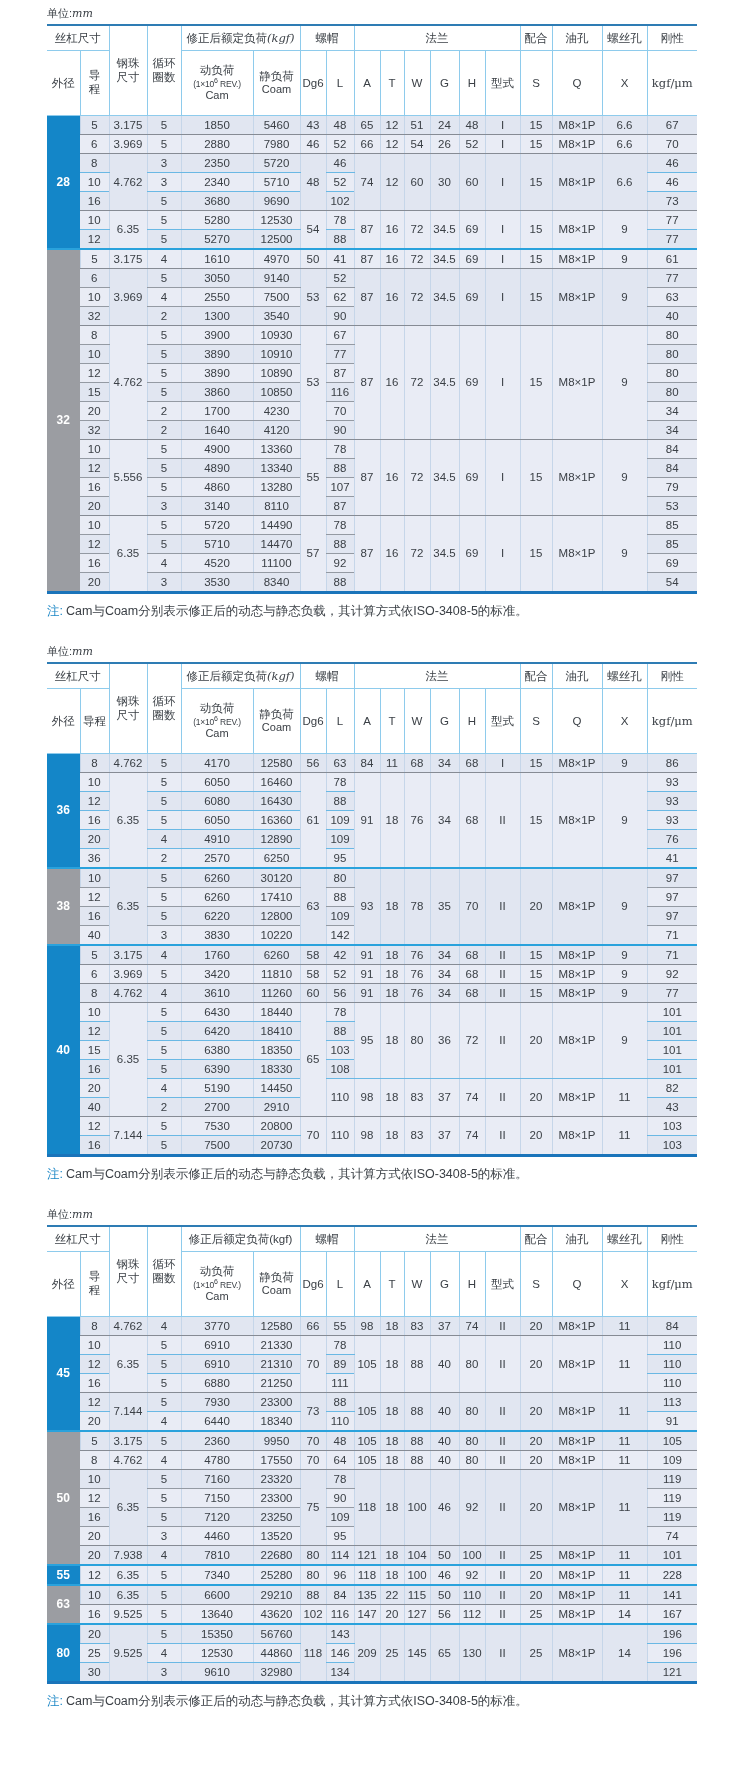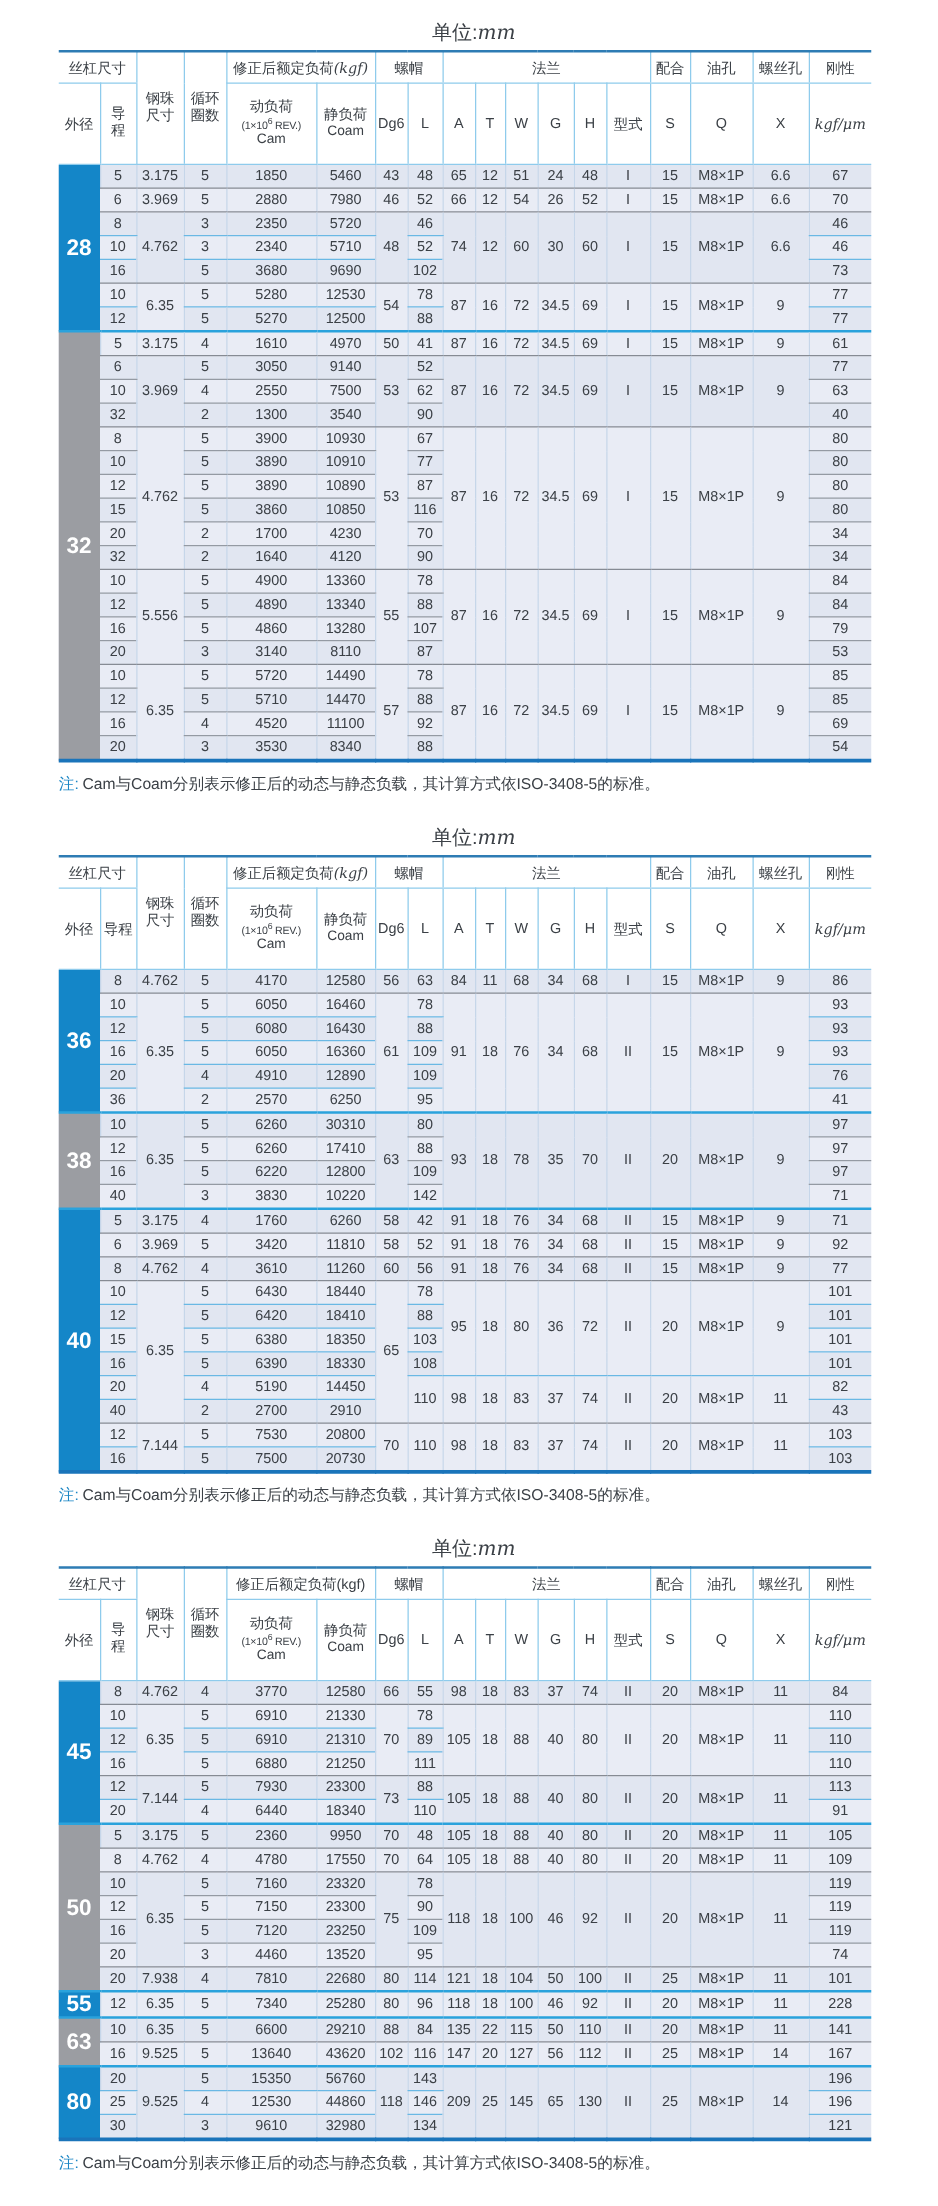--- a/index.html
+++ b/index.html
@@ -1,44 +1,44 @@
 <!DOCTYPE html>
 <html><head>
 <meta charset="utf-8">
 <style>
   html,body{margin:0;padding:0;background:#fff;}
   body{width:750px;font-family:"Liberation Sans","DejaVu Sans",sans-serif;color:#3b4046;}
   .page{padding:6px 39px 20px 47px;}
   .tbl-block{margin-bottom:24px;}
-  .unit-line{text-align:center;font-size:16px;color:#3b4046;margin:10px 0 3px;}
+  .unit-line{text-align:left;font-size:11px;color:#3b4046;margin:0 0 3px;}
   .it{font-style:italic;font-family:"DejaVu Serif","Liberation Serif",serif;}
   table.spec{border-collapse:collapse;width:636px;table-layout:fixed;
              border-top:2px solid #2e7cb4;border-bottom:3px solid #1a74ba;}
   .spec th{font-weight:normal;background:#fff;color:#3b4046;
            border-left:1px solid #8ecbec;border-bottom:1px solid #8ecbec;
            font-size:11.5px;padding:1px 0;text-align:center;vertical-align:middle;}
   .spec thead tr:first-child th{height:22px;}
   .spec thead tr:last-child th{height:62px;}
   .spec tr > *:first-child{border-left:none;}
   .spec td{border-left:1px solid #c6d6e9;font-size:11.5px;color:#3b4046;
            text-align:center;vertical-align:middle;height:18px;padding:0 1px;line-height:1.05;}
   .spec tbody tr{background:#e1e6f1;}
   .spec tbody tr.alt{background:#e9ecf5;}
-  td.dia{color:#fff;font-weight:bold;font-size:18px;}
+  td.dia{color:#fff;font-weight:bold;font-size:12px;}
   td.dia.blue{background:#1486c8;}
   td.dia.gray{background:#9b9da2;}
   .bR{border-bottom:1px solid #6ab8e4;}
   .gR{border-bottom:1px solid #949aa3;}
   .bG{border-bottom:1px solid #868b94;}
   .bS{border-bottom:2px solid #2aa2dc;}
   .hline{display:block;line-height:1.18;}
   .sm{display:block;font-size:8.5px;line-height:1.1;letter-spacing:-0.2px;}
   .sm sup{font-size:7px;}
   .nmln{display:block;font-size:11px;line-height:1.2;}
-  .itu{font-style:italic;font-family:"DejaVu Serif","Liberation Serif",serif;font-size:11px;}
+  .itu{font-family:"DejaVu Serif","Liberation Serif",serif;font-size:11px;}
   .note-line{font-size:12.5px;color:#3b4046;margin:9px 0 0;}
   .note-mark{color:#1b86c5;margin-right:3px;}
 </style>
 </head>
 <body>
 
 <div class="page">
 
   <div class="tbl-block">
     <div class="unit-line"><span>单位:</span><span class="it">mm</span></div>
@@ -560,21 +560,21 @@
               <td class="bS">6250</td>
               <td class="bS">95</td>
               <td class="bS">41</td>
             </tr>
             <tr>
               <td class="dia gray bS" rowspan="4">38</td>
               <td class="gR">10</td>
               <td class="bS" rowspan="4">6.35</td>
               <td class="gR">5</td>
               <td class="gR">6260</td>
-              <td class="gR">30310</td>
+              <td class="gR">30120</td>
               <td class="bS" rowspan="4">63</td>
               <td class="gR">80</td>
               <td class="bS" rowspan="4">93</td>
               <td class="bS" rowspan="4">18</td>
               <td class="bS" rowspan="4">78</td>
               <td class="bS" rowspan="4">35</td>
               <td class="bS" rowspan="4">70</td>
               <td class="bS" rowspan="4">II</td>
               <td class="bS" rowspan="4">20</td>
               <td class="bS" rowspan="4">M8×1P</td>

